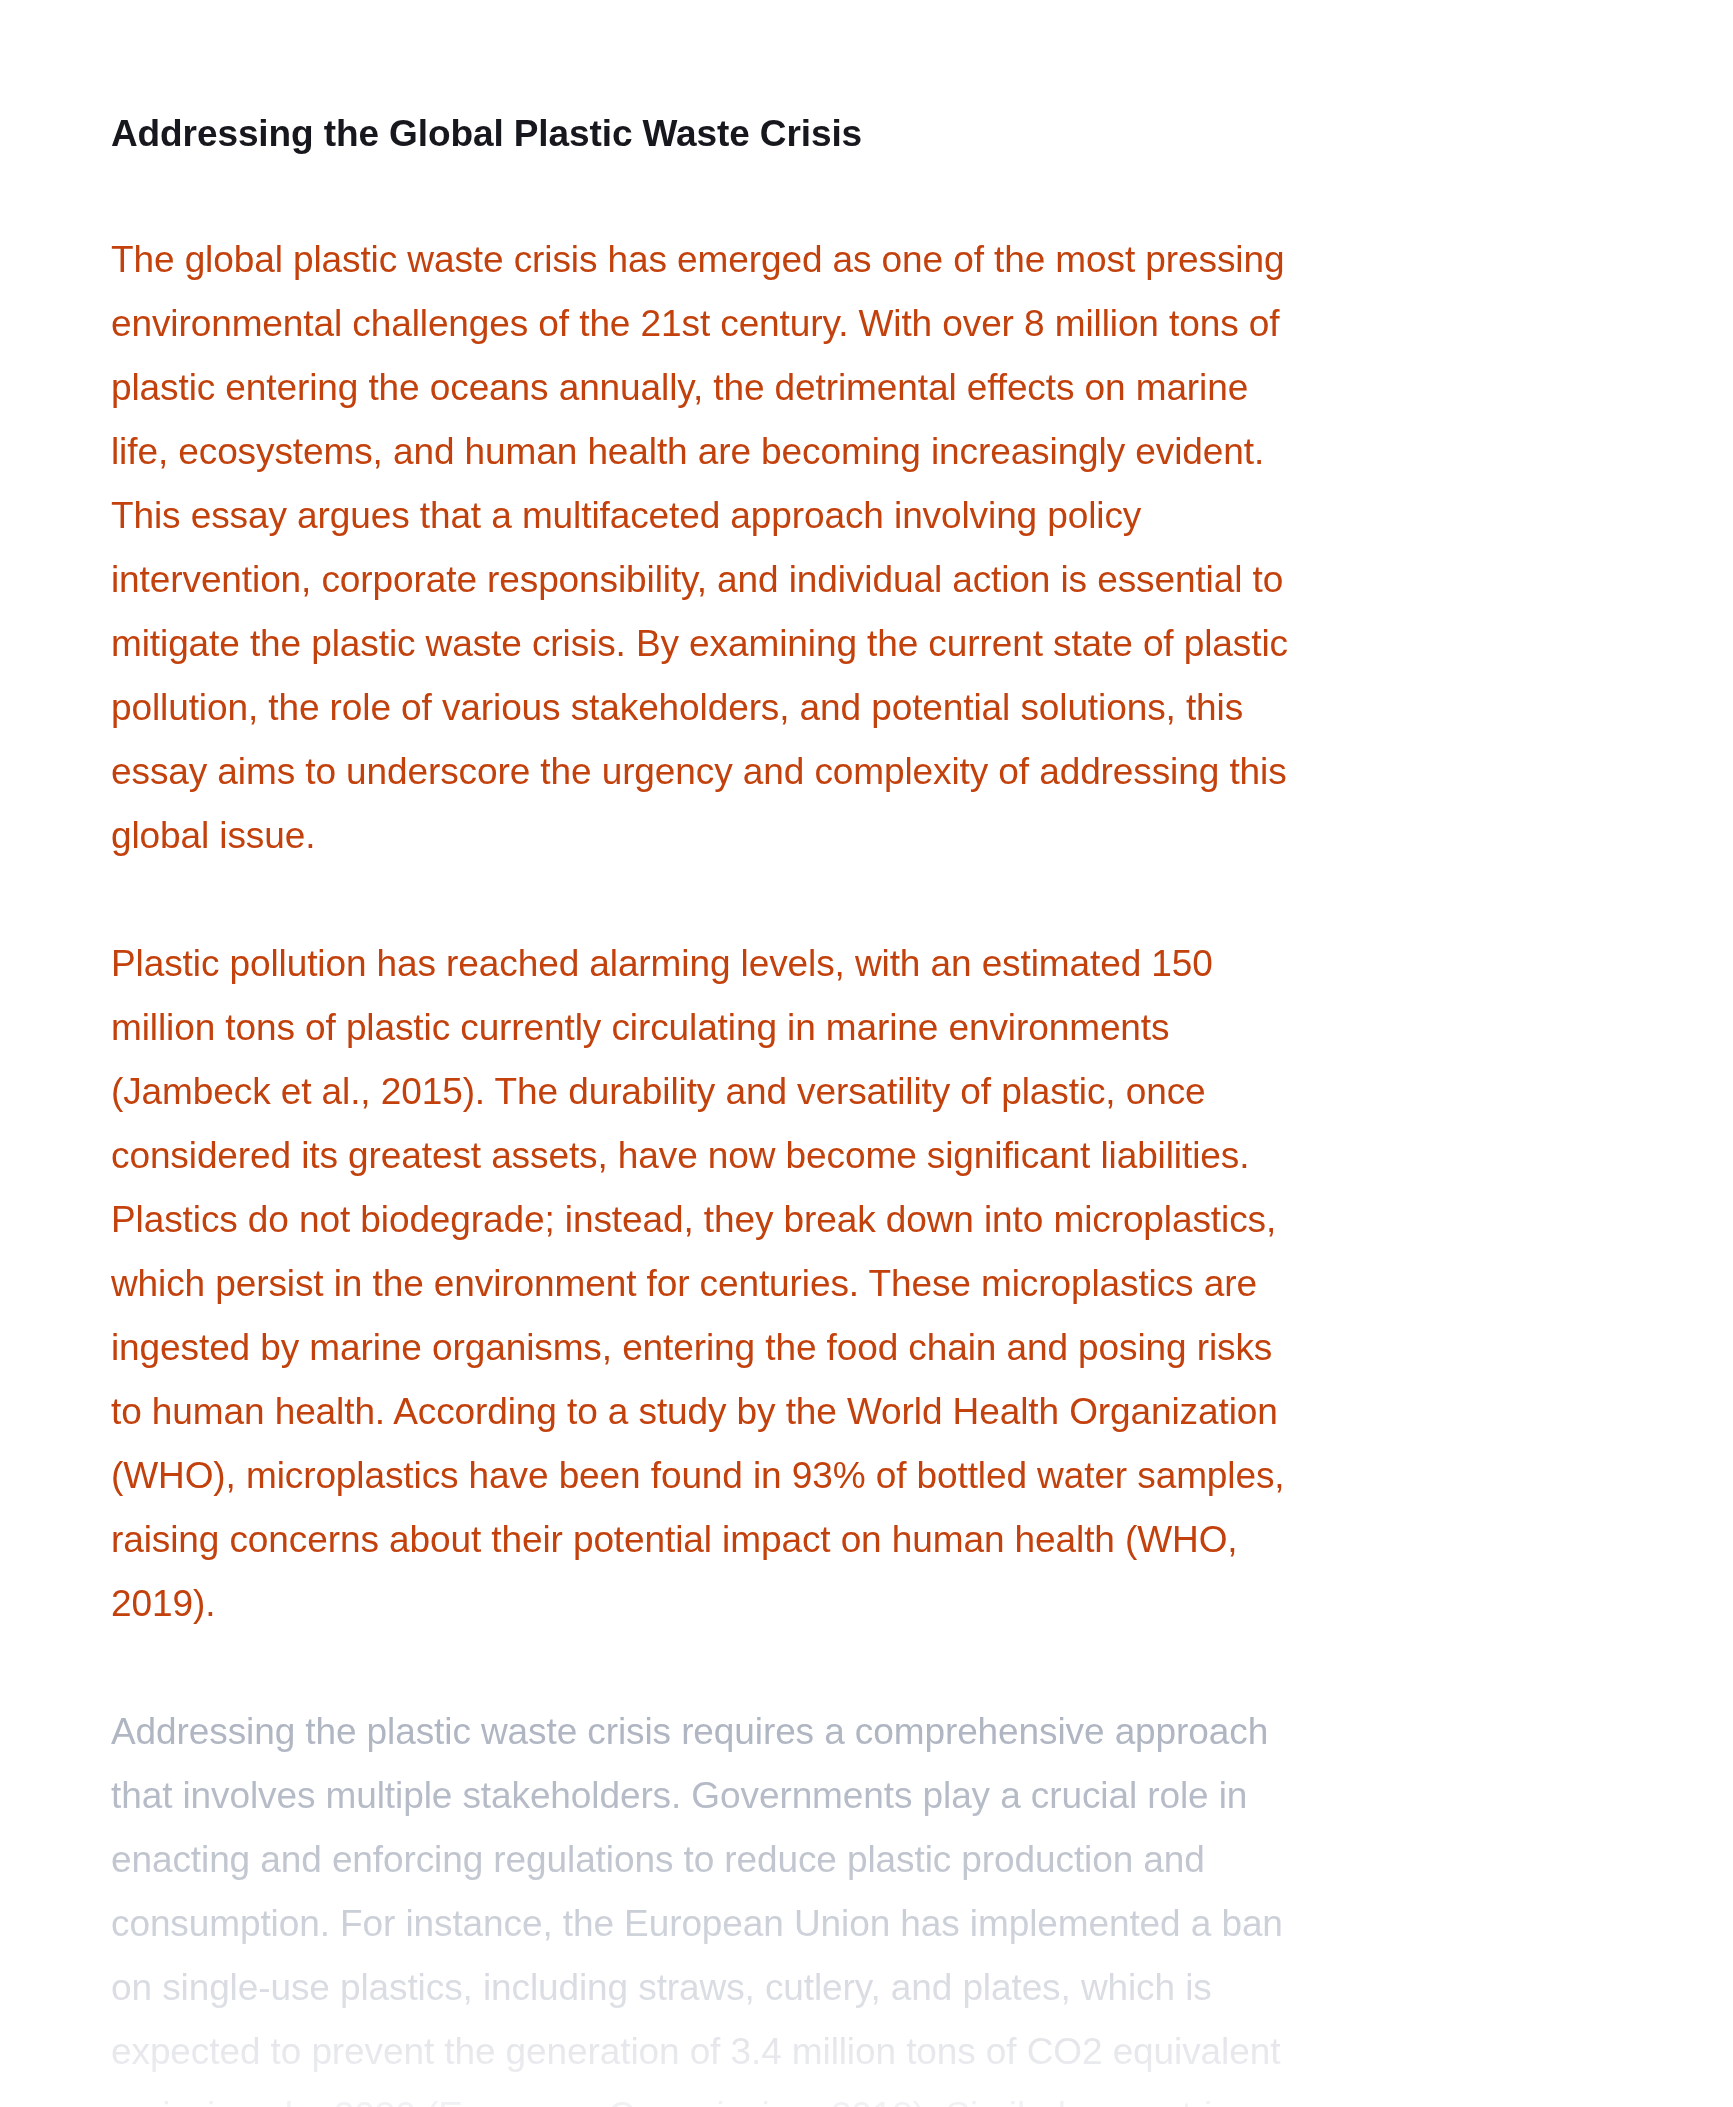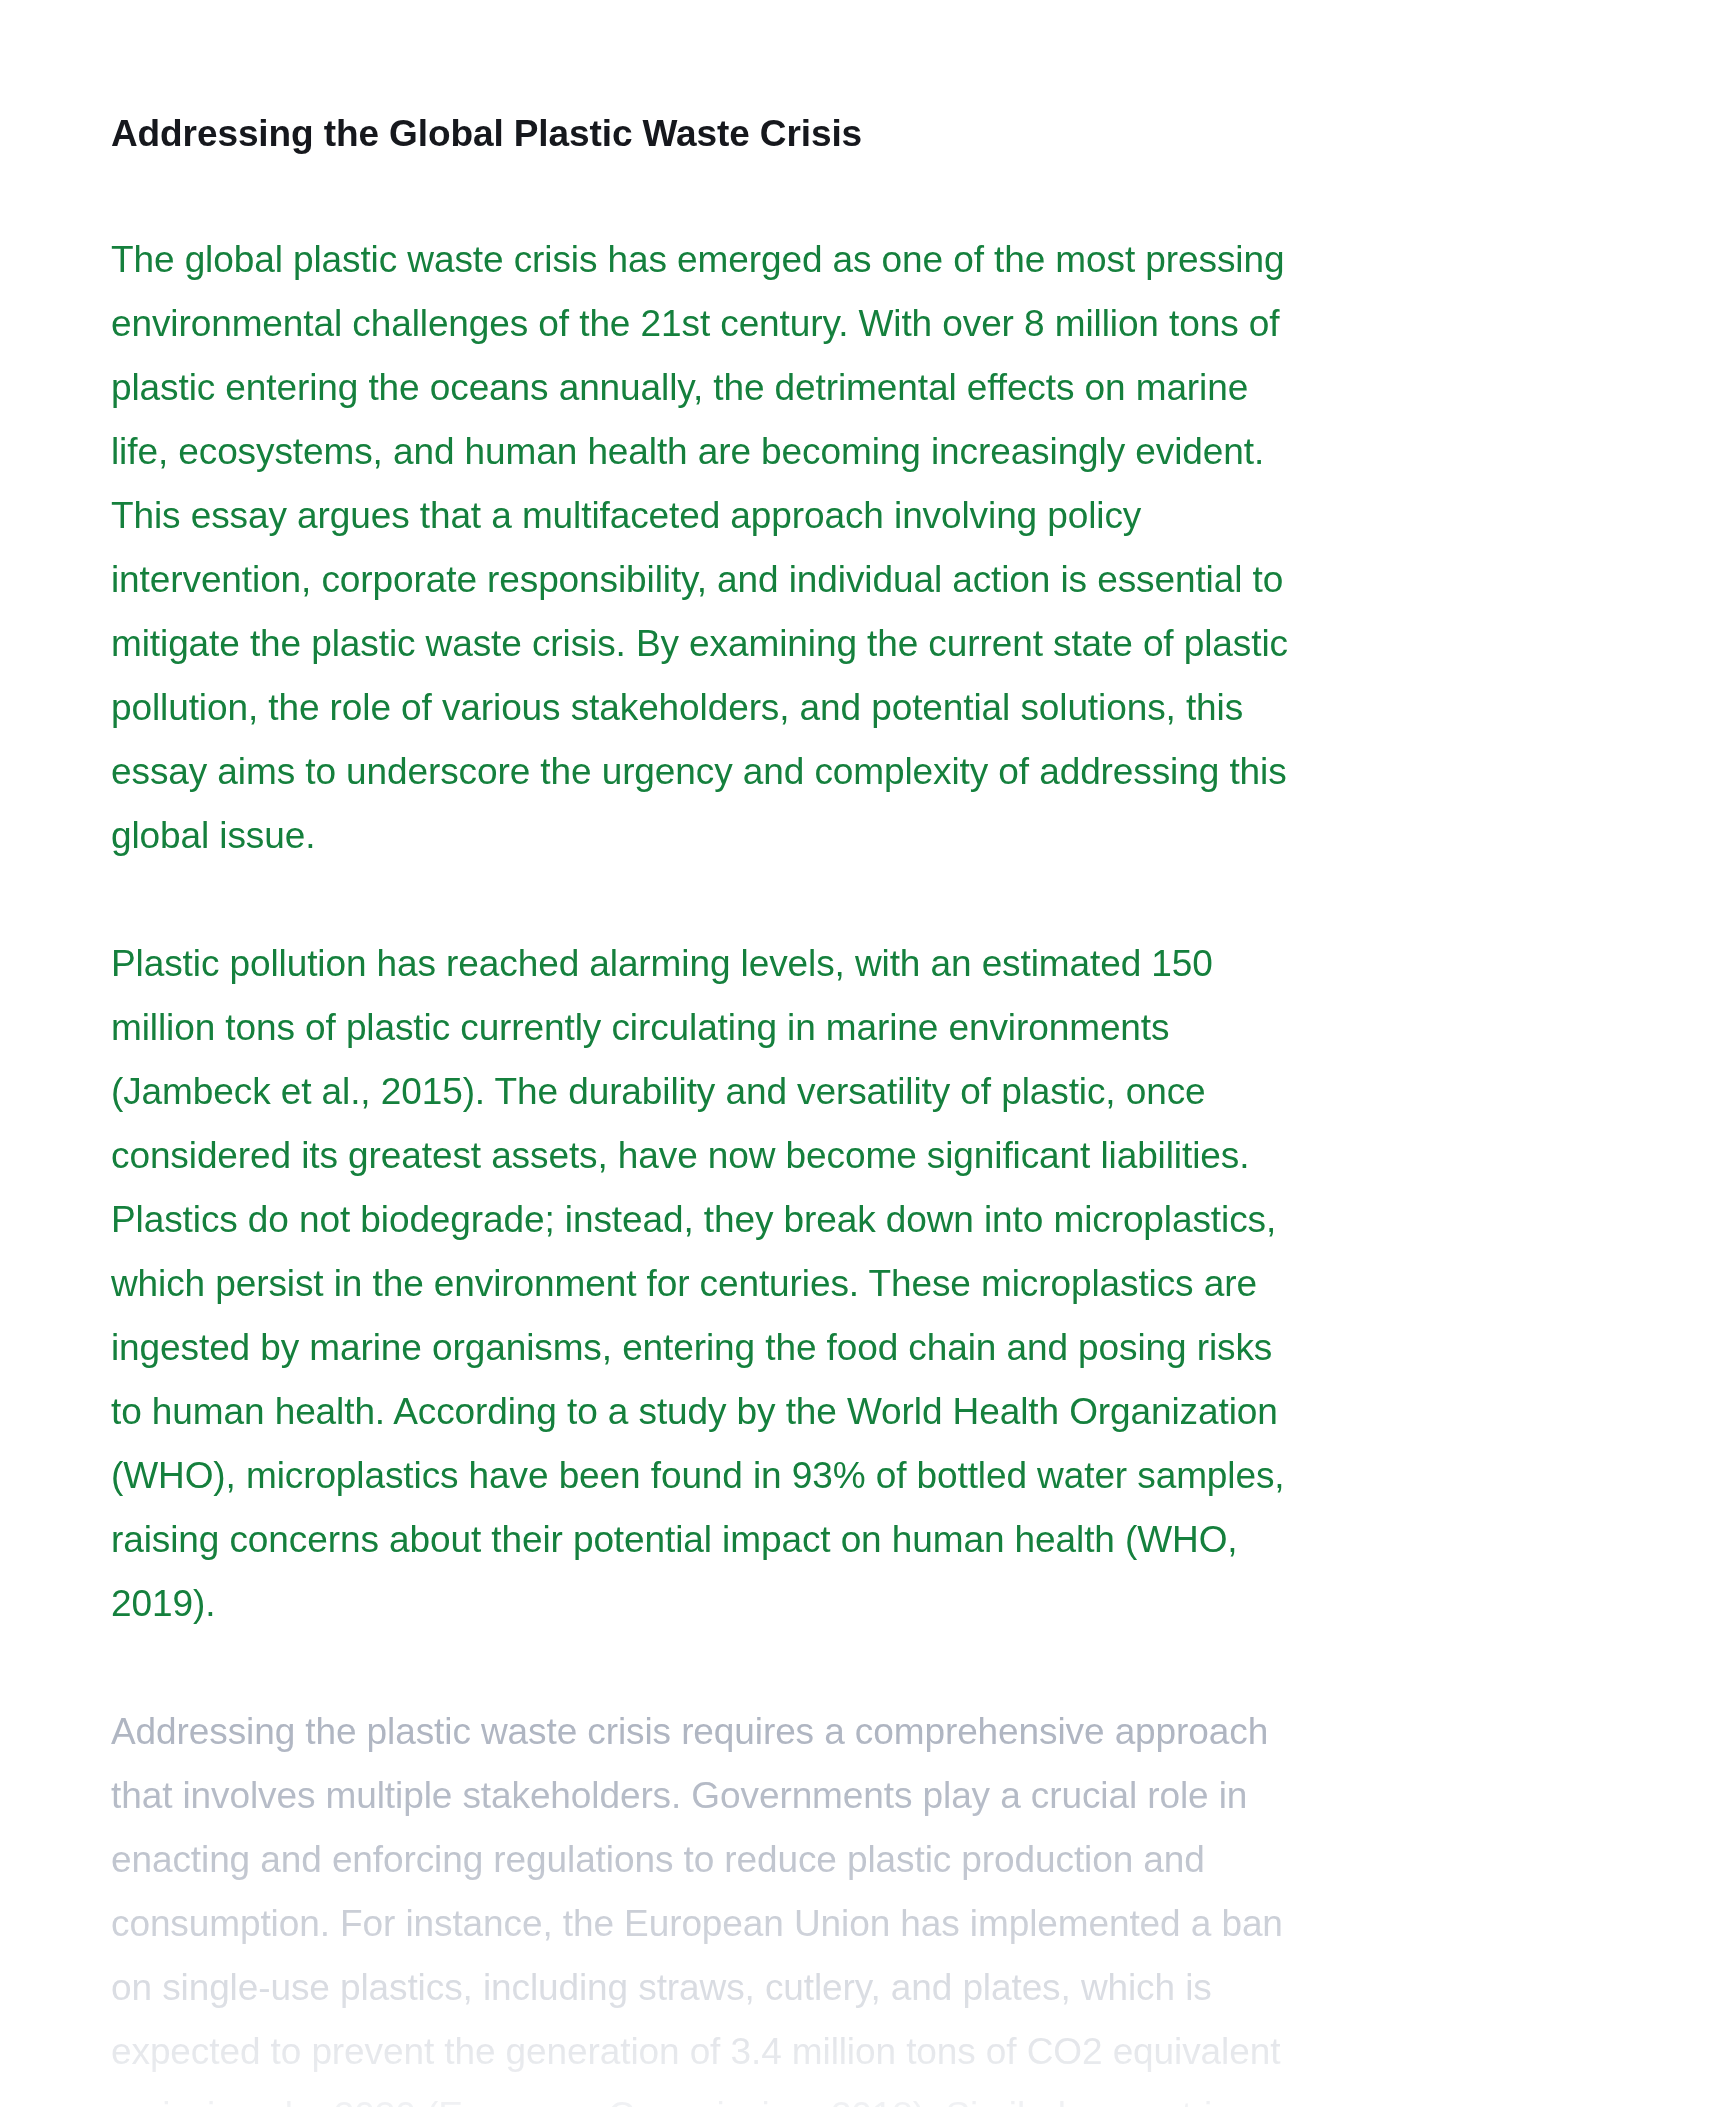--- a/index.html
+++ b/index.html
@@ -34,21 +34,21 @@
     margin: 0 0 72px 0;
   }
 
   .doc-body {
     position: relative;
   }
 
   .doc-paragraph {
     font-size: 37px;
     line-height: 64px;
-    color: #15803d;
+    color: #c2410c;
     letter-spacing: -0.1px;
     margin: 0 0 64px 0;
     max-width: 1476px;
     font-weight: 400;
   }
 
   .doc-paragraph:last-child {
     margin-bottom: 0;
   }
 

